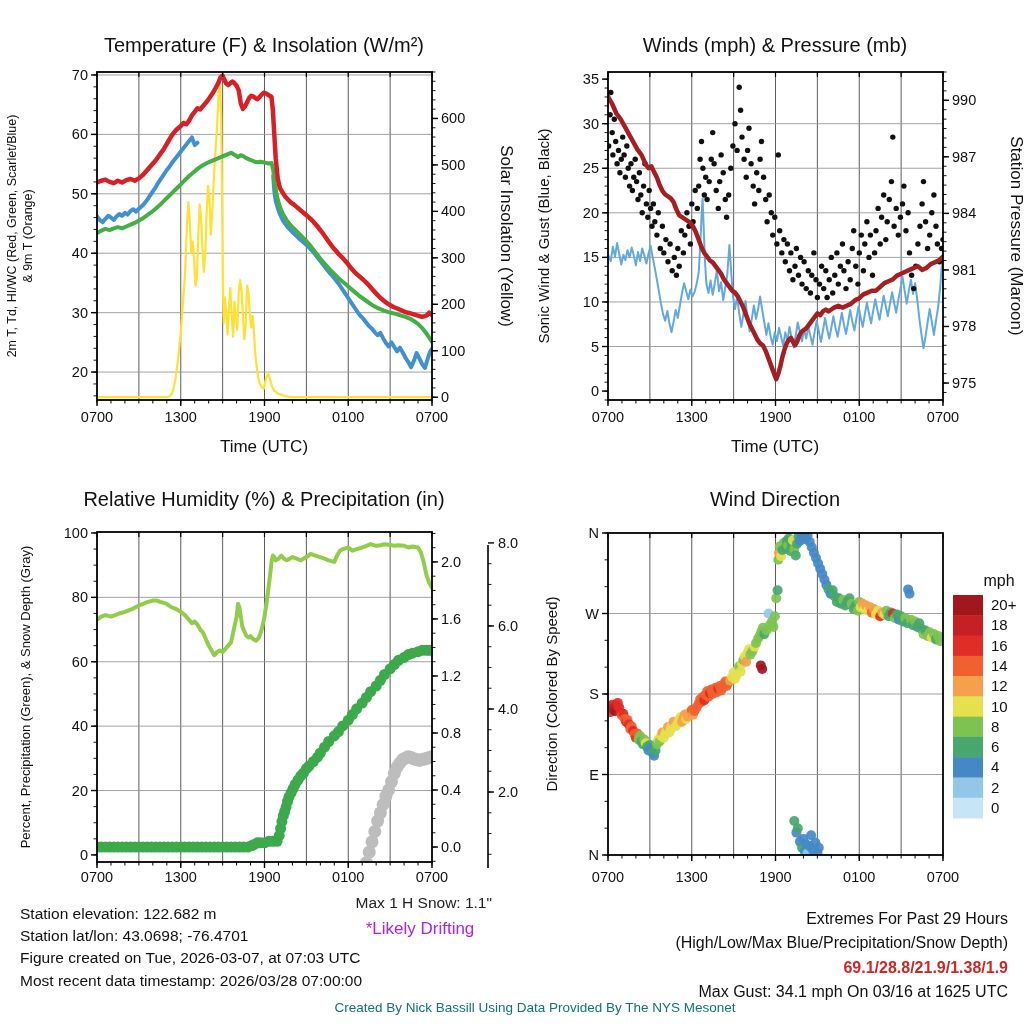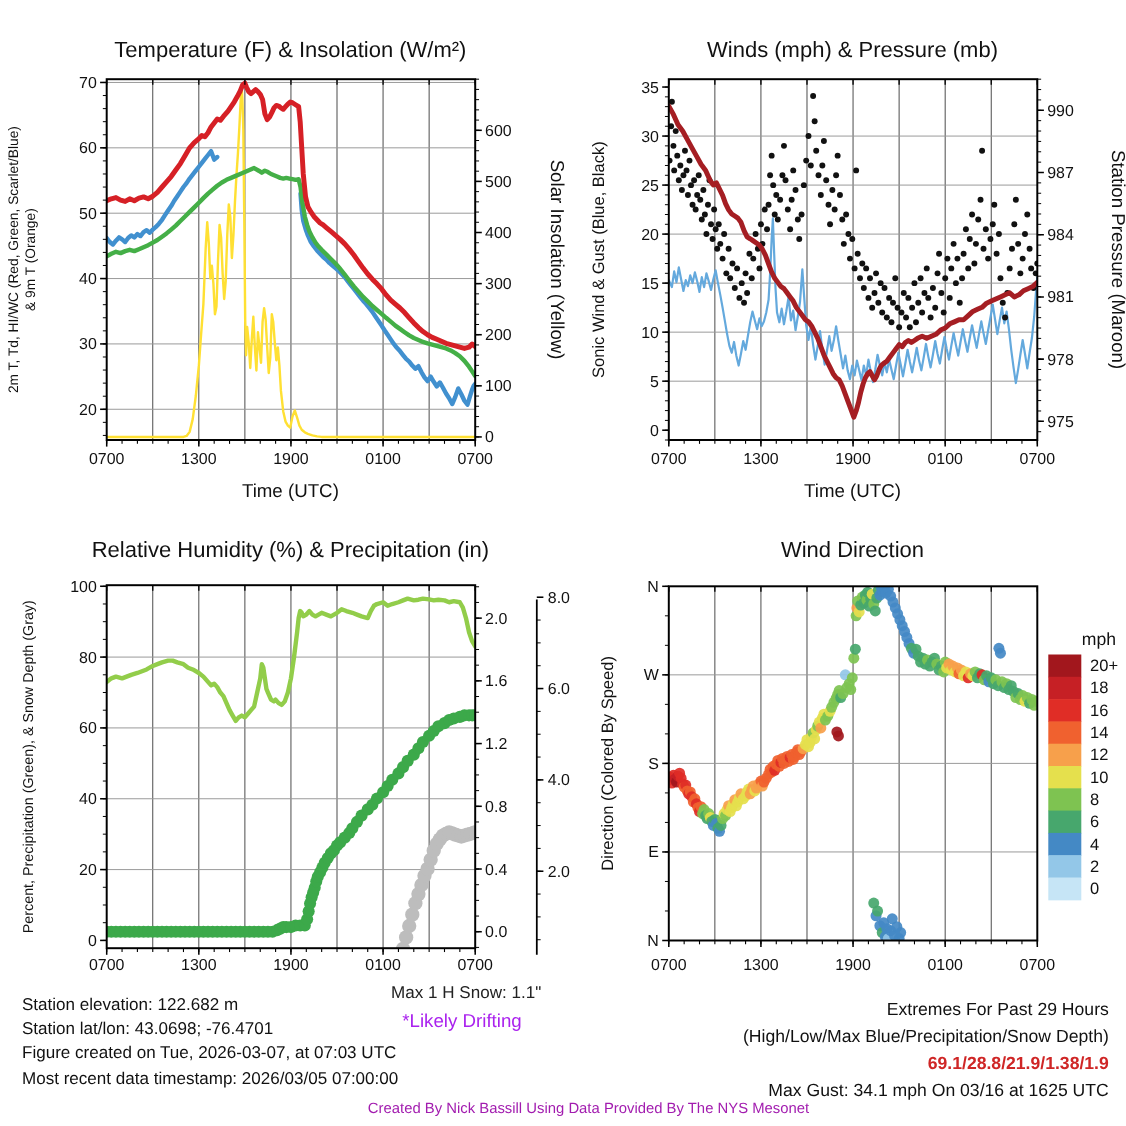--- a/index.html
+++ b/index.html
@@ -1154,27 +1154,27 @@
             <text x="991" y="812.8636363636364" text-anchor="start" font-size="15" fill="#111">0</text>
             <text x="999" y="586" text-anchor="middle" font-size="16" fill="#111">mph</text>
           </g>
         </g>
       </svg></div>
 
   <div class="footer-left">
     <div>Station elevation: 122.682 m</div>
     <div>Station lat/lon: 43.0698; -76.4701</div>
     <div>Figure created on Tue, 2026-03-07, at 07:03 UTC</div>
-    <div>Most recent data timestamp: 2026/03/05 07:00:00</div>
+    <div>Most recent data timestamp: 2026/03/28 07:00:00</div>
   </div>
 
   <div class="snow-note">Max 1 H Snow: 1.1"</div>
   <div class="drifting" id="drifting" style="color: rgb(170, 34, 238);">*Likely Drifting</div>
 
   <div class="extremes">
     <div>Extremes For Past 29 Hours</div>
     <div>(High/Low/Max Blue/Precipitation/Snow Depth)</div>
     <div class="red-vals" id="extremes-values" style="color: rgb(207, 38, 38);">69.1/28.8/21.9/1.38/1.9</div>
     <div>Max Gust: 34.1 mph On 03/16 at 1625 UTC</div>
   </div>
 
-  <div class="credit" id="credit" style="color: #a21caf; padding-left: 46px;">Created By Nick Bassill Using Data Provided By The NYS Mesonet</div>
+  <div class="credit" id="credit" style="color: #0f766e; padding-left: 46px;">Created By Nick Bassill Using Data Provided By The NYS Mesonet</div>
 </div>
 
 </body></html>

